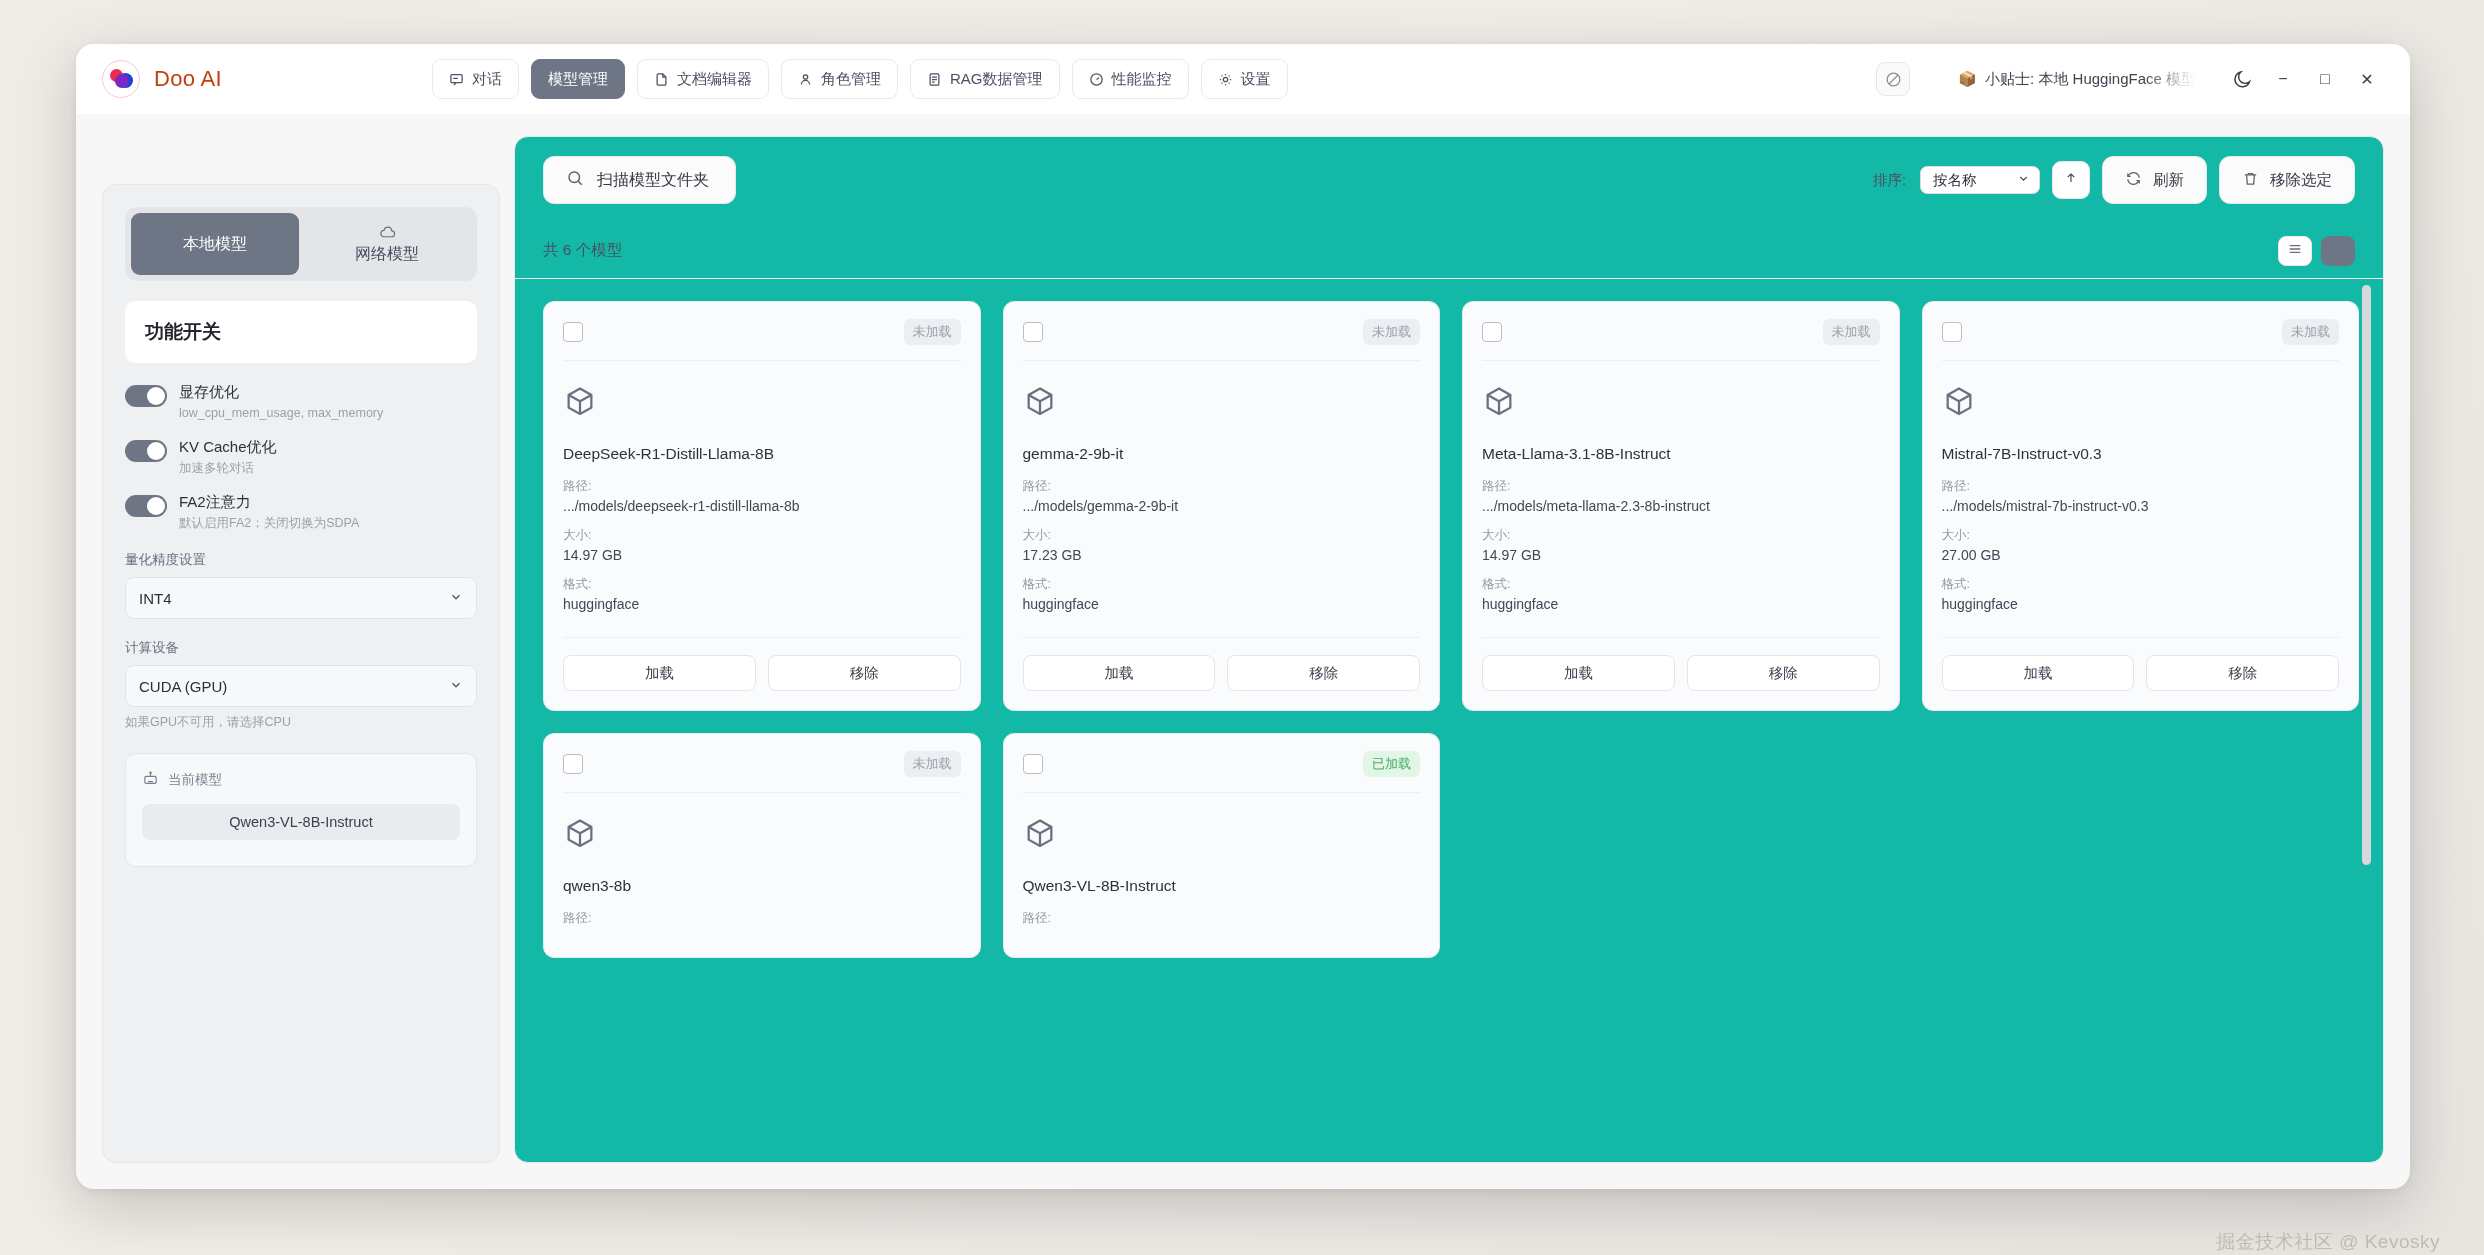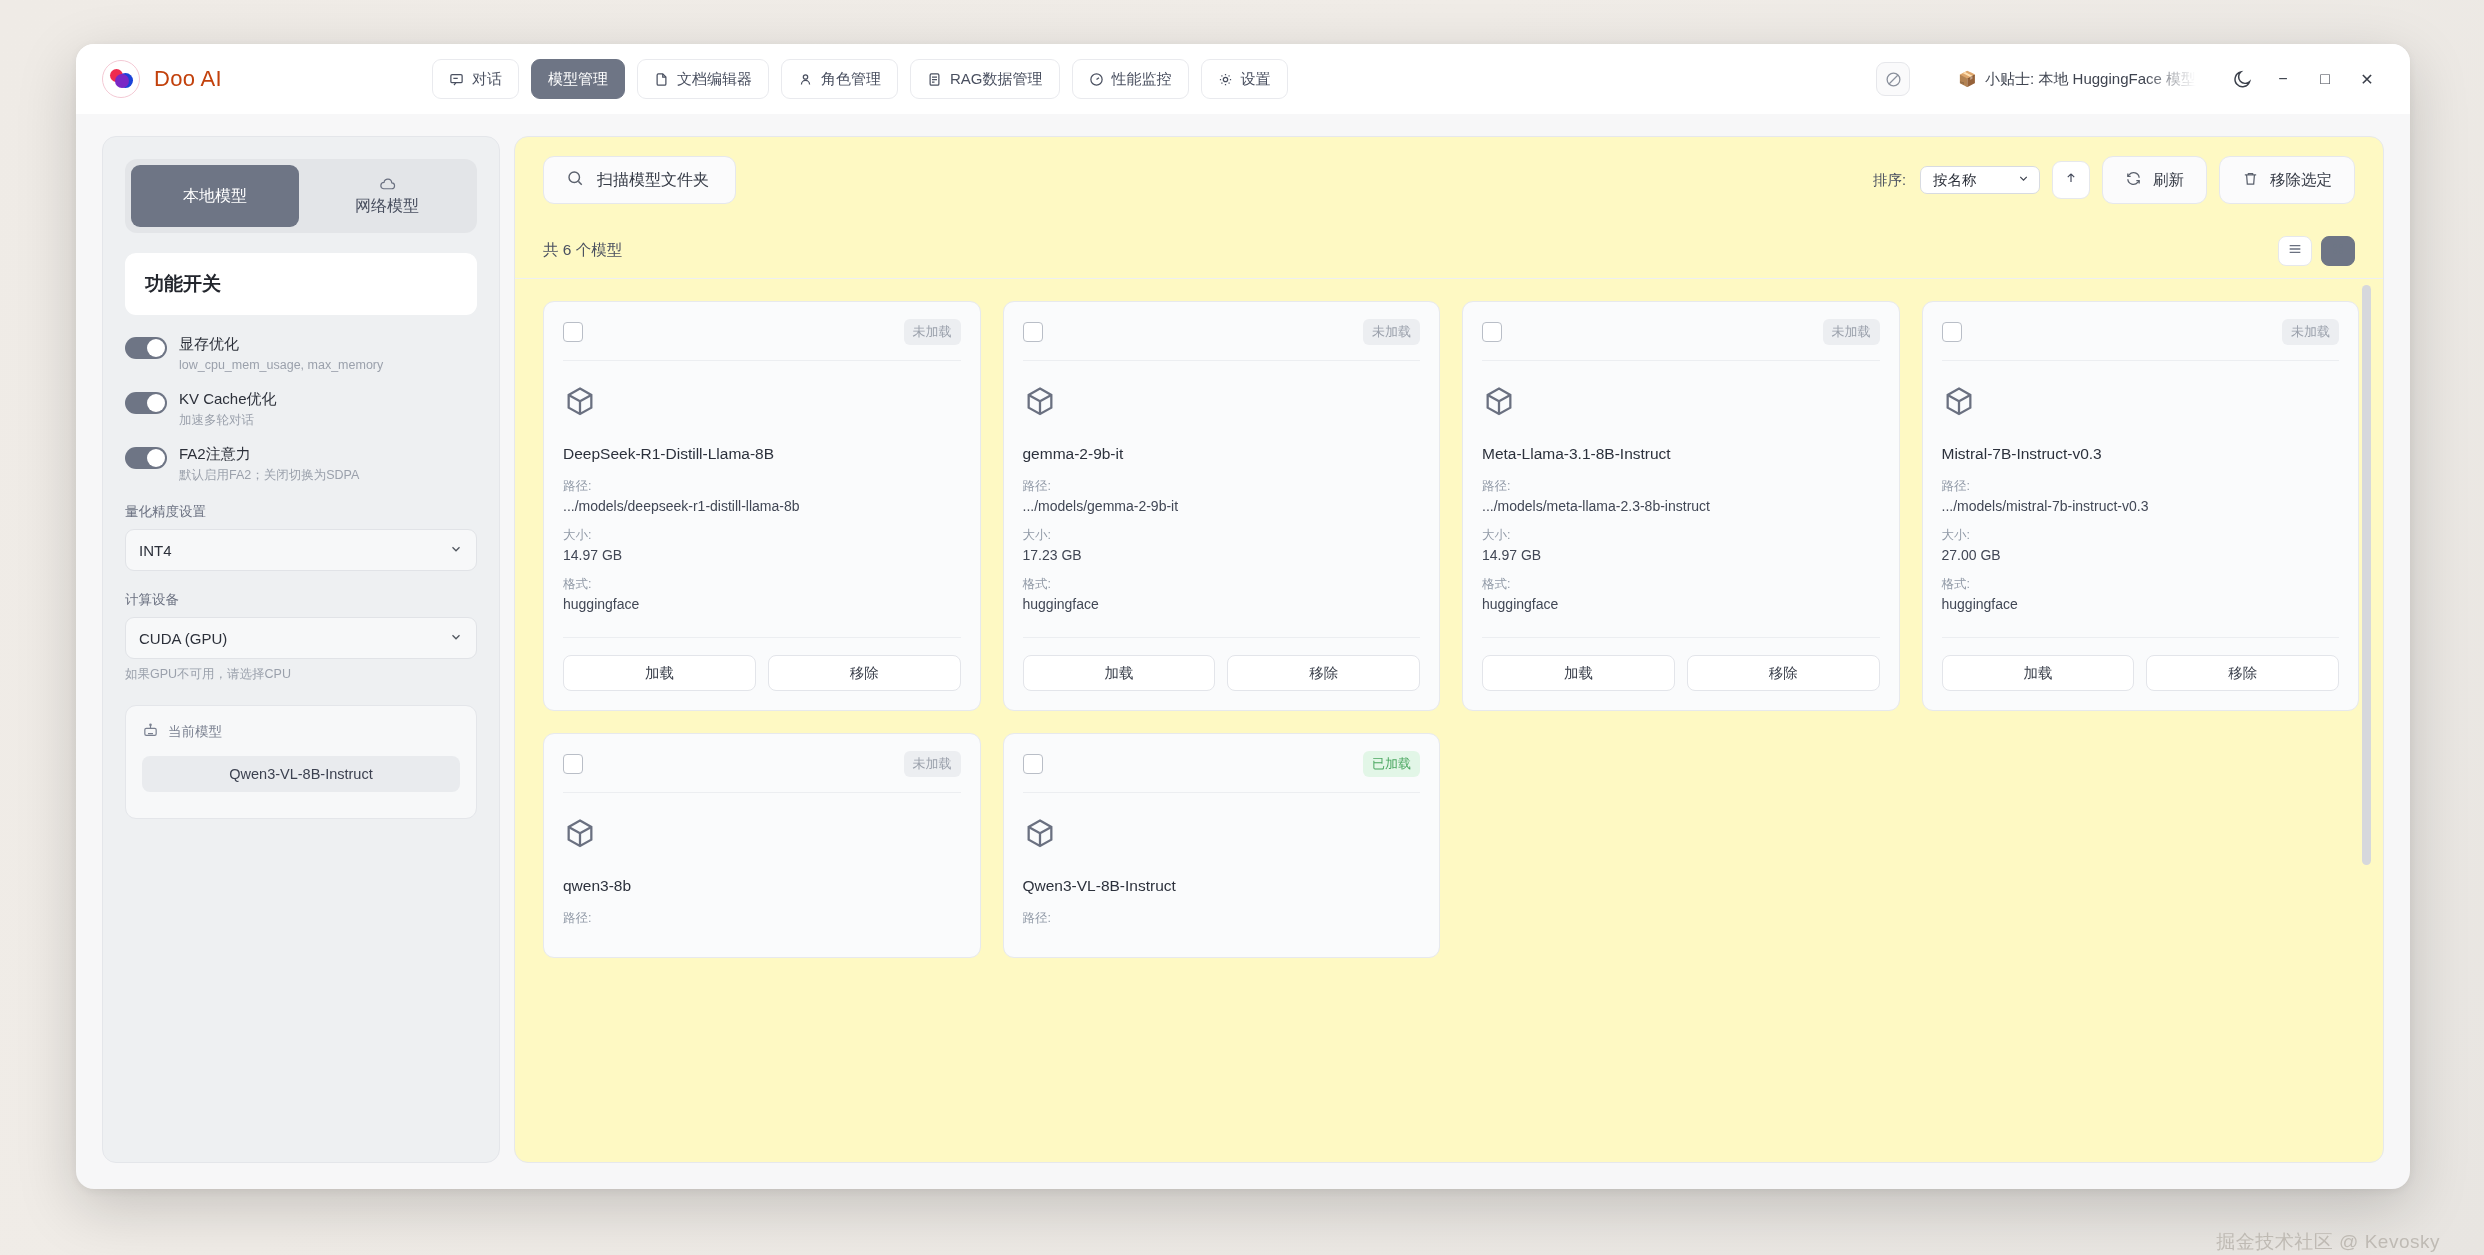--- a/index.html
+++ b/index.html
@@ -94,20 +94,21 @@
 
   
   .sidebar {
     width: 398px; flex: 0 0 398px;
     background: #eef0f2;
     border: 1px solid #e4e6ea;
     border-radius: 14px;
     padding: 22px 22px;
     display: flex; flex-direction: column; gap: 0;
     overflow: hidden;
+    margin-top: 48px;
   }
   .seg {
     background: #e3e5e8; border-radius: 12px; padding: 6px;
     display: flex; gap: 4px;
   }
   .seg-item {
     flex: 1; height: 62px; border-radius: 9px;
     display: flex; flex-direction: column; align-items: center; justify-content: center;
     gap: 2px; font-size: 16px; color: #4a5060; cursor: pointer;
   }
@@ -153,21 +154,21 @@
   .current-head { display: flex; align-items: center; gap: 9px; font-size: 13.5px; color: #7a8090; }
   .current-value {
     margin-top: 14px; background: #e9ebee; border-radius: 8px;
     height: 36px; display: flex; align-items: center; justify-content: center;
     font-size: 14.5px; color: #3c4150;
   }
 
   
   .main {
     flex: 1; min-width: 0;
-    background: #fef9c3;
+    background: #14b8a6;
     border: 1px solid #e6e8ec;
     border-radius: 14px;
     display: flex; flex-direction: column;
     overflow: hidden;
   }
   .main-toolbar {
     height: 86px; flex: 0 0 86px;
     display: flex; align-items: center;
     padding: 0 28px;
   }

